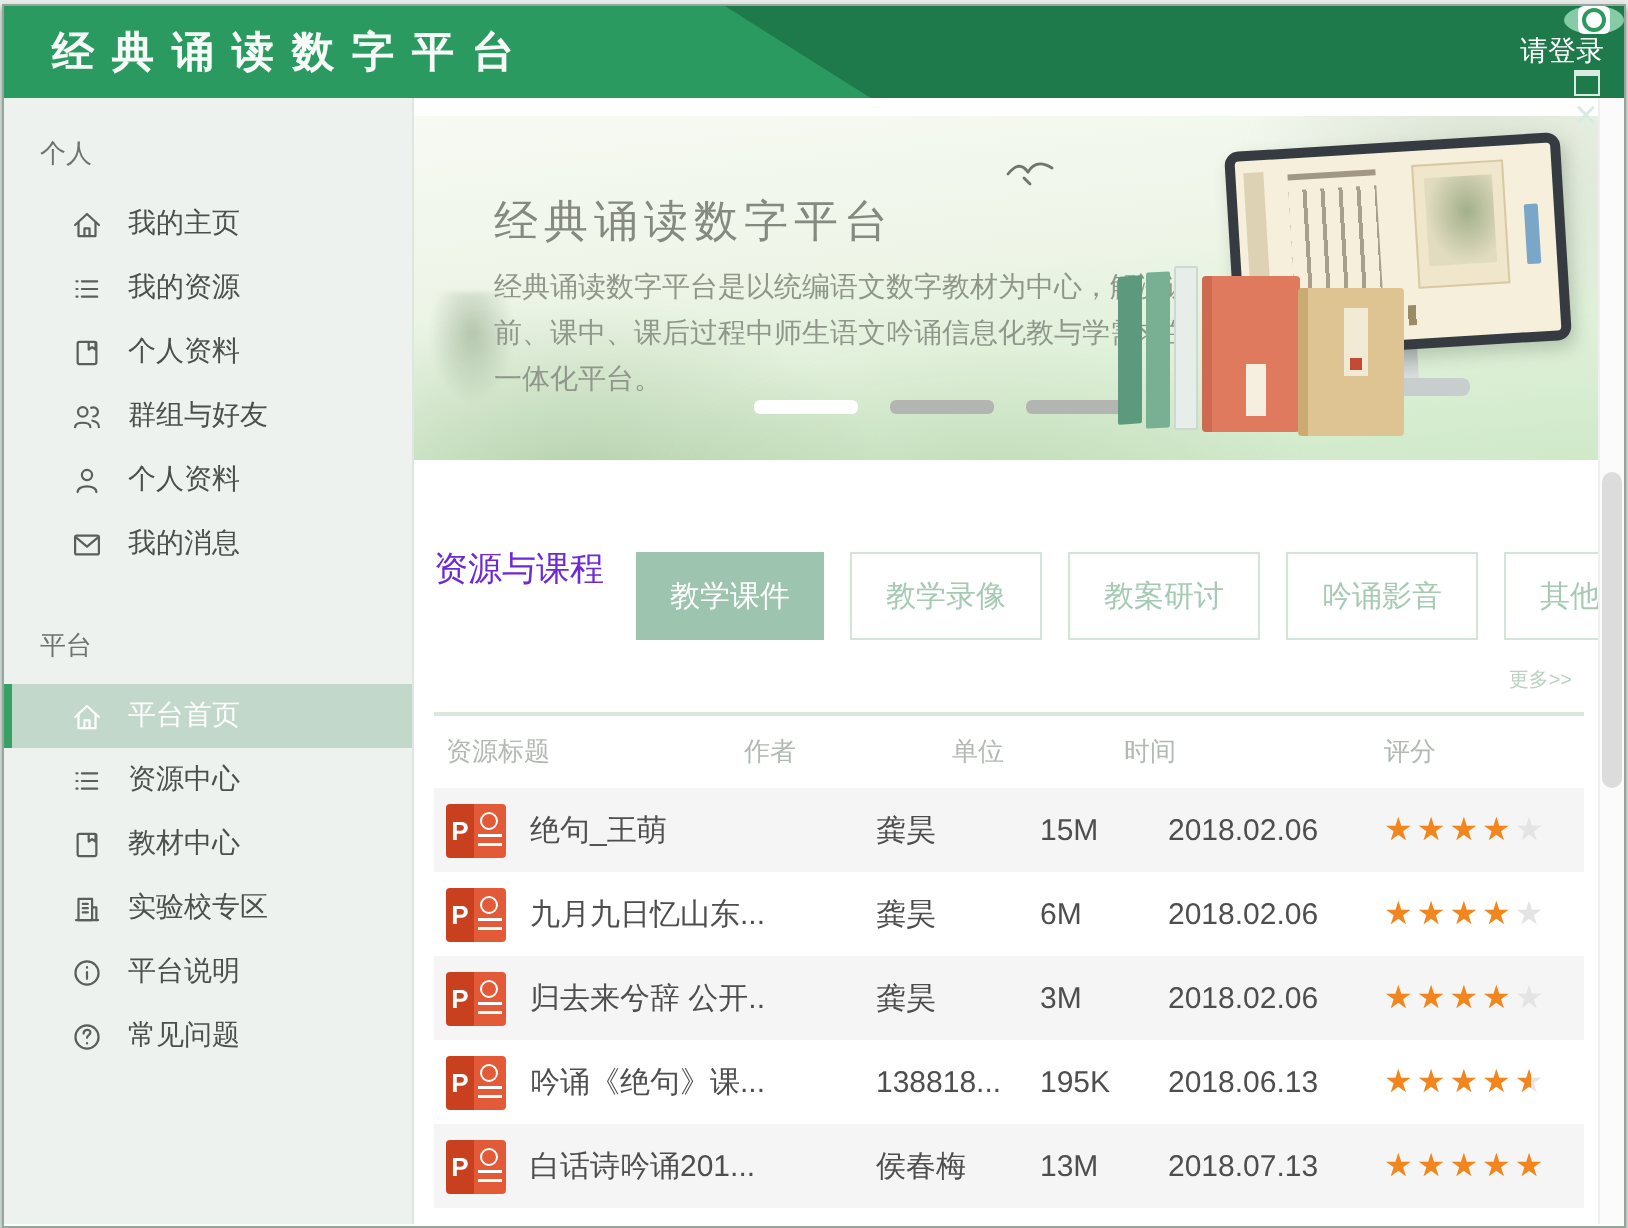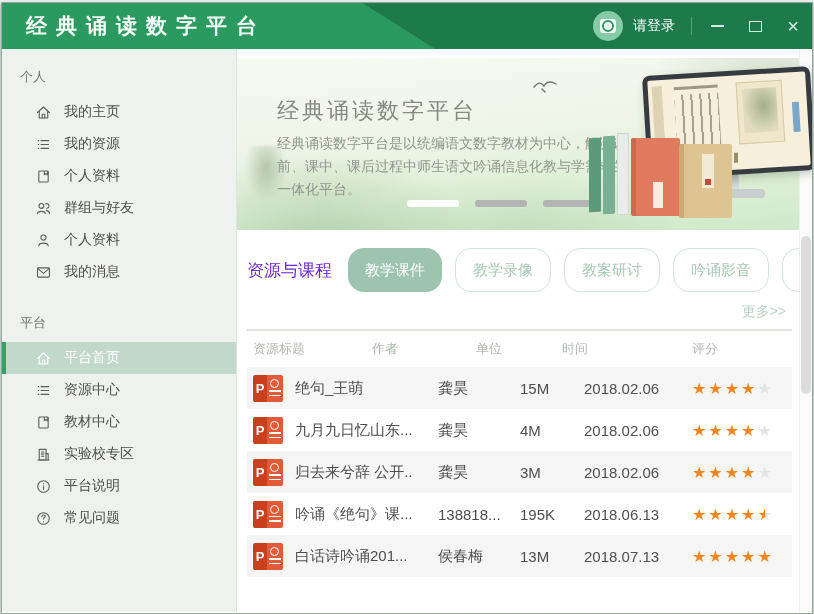--- a/index.html
+++ b/index.html
@@ -5,33 +5,33 @@
   html,body{margin:0;padding:0;background:#e8eae8;font-family:"Liberation Sans","DejaVu Sans",sans-serif;}
   .window{width:810px;height:610px;margin:2px auto;position:relative;background:#fff;
     border:1px solid #93a89c;box-shadow:0 2px 3px rgba(30,50,40,.45);overflow:hidden;}
   
   .titlebar{height:46px;background:#2b9a60;position:relative;display:flex;align-items:center;}
   .titlebar::after{content:"";position:absolute;inset:0;background:#1e7a4b;
     clip-path:polygon(44.5% 0,100% 0,100% 100%,53.5% 100%);z-index:0;}
   .titlebar>*{position:relative;z-index:1;}
   .app-title{font-family:"Liberation Serif","DejaVu Serif",serif;font-weight:bold;font-size:21px;
     color:#f6fbf7;letter-spacing:9px;padding-left:24px;white-space:nowrap;}
-  .tb-right{position:absolute;right:0;top:0;height:100%;display:flex;align-items:center;z-index:1;}
+  .tb-right{position:absolute;right:0;top:0;height:100%;display:flex;align-items:flex-end;z-index:1;flex-direction:column;}
   .avatar{width:30px;height:30px;border-radius:50%;background:#85cba6;display:grid;place-items:center;cursor:pointer;}
   .avatar .emblem{width:16px;height:14px;background:#fdfdfb;border-radius:3px;display:grid;place-items:center;}
   .avatar .emblem i{display:block;width:8px;height:8px;border:2px solid #2b9a60;border-radius:50%;}
   .login{color:#fff;font-size:14px;margin:0 10px 0 10px;cursor:pointer;}
   .tb-sep{width:1px;height:18px;background:rgba(255,255,255,.28);margin:0 6px;}
   .tb-btn{width:38px;height:100%;display:grid;place-items:center;cursor:pointer;color:#d8ebe0;}
   .ic-min{width:13px;height:2px;background:#d8ebe0;}
   .ic-max{width:11px;height:9px;border:1.5px solid #d8ebe0;}
   .ic-close{font-size:20px;line-height:1;}
   
   .app-body{display:flex;height:563px;}
-  .sidebar{width:235px;box-sizing:border-box;background:#edf2ef;border-right:1px solid #dfe6e1;padding-top:19px;flex:none;}
+  .sidebar{width:205px;box-sizing:border-box;background:#edf2ef;border-right:1px solid #dfe6e1;padding-top:19px;flex:none;}
   .section-label{padding:0 0 10px 18px;font-size:13px;color:#6e736e;}
   .section-label.second{margin-top:26px;}
   .side-item{height:32px;display:flex;align-items:center;gap:12px;padding-left:29px;border-left:4px solid transparent;
     color:#4b504b;font-size:14px;cursor:pointer;}
   .side-item svg{width:17px;height:17px;flex:none;color:#5a5f5a;}
   .side-item.selected{background:#c2d8ca;border-left-color:#36a065;color:#fff;}
   .side-item.selected svg{color:#fff;}
   .main{flex:1;position:relative;background:#fff;overflow:hidden;}
   
   .banner{margin-top:9px;width:592px;height:172px;position:relative;overflow:hidden;
@@ -75,25 +75,25 @@
   .bookA{position:absolute;left:394px;bottom:14px;width:44px;height:78px;background:#e07a5e;
     border-left:5px solid #cd6a50;border-radius:2px;z-index:3;}
   .bookA i{position:absolute;left:50%;bottom:8px;width:10px;height:26px;margin-left:-5px;background:#f6efe0;display:block;}
   .bookB{position:absolute;left:442px;bottom:12px;width:48px;height:74px;background:#dec393;
     border-left:5px solid #cbab72;border-radius:2px;z-index:3;}
   .bookB i{position:absolute;left:50%;top:10px;width:12px;height:34px;margin-left:-6px;background:#f3ead6;display:block;}
   .bookB i::after{content:"";position:absolute;left:3px;bottom:3px;width:6px;height:6px;background:#c24b36;}
   
   .section-row{display:flex;align-items:center;gap:13px;margin:18px 20px 0 10px;}
   .section-title{font-size:17px;color:#6d28d9;margin-right:3px;white-space:nowrap;}
-  .tab{height:44px;padding:0 17px;display:flex;align-items:center;border-radius:16px;font-size:15px;cursor:pointer;box-sizing:border-box;white-space:nowrap;}
+  .tab{height:44px;padding:0 17px;display:flex;align-items:center;border-radius:0;font-size:15px;cursor:pointer;box-sizing:border-box;white-space:nowrap;margin-top:28px;}
   .tab.active{background:#9cc4ae;color:#fff;}
   .tab.plain{background:#fff;border:1px solid #d2e5d8;color:#a5cab4;}
   .more-row{text-align:right;margin:10px 26px 0 0;}
-  .more-link{color:#b9d2c3;font-size:14px;cursor:pointer;}
+  .more-link{color:#b9d2c3;font-size:10px;cursor:pointer;}
   .divider{border-top:2px solid #d9e7dd;margin:8px 20px 0 10px;}
   .table{margin:0 20px 0 10px;}
   .thead{display:flex;align-items:center;height:36px;color:#b2b9b2;font-size:13px;gap:22px;}
   .trow{display:flex;align-items:center;height:42px;font-size:15px;color:#4e4e4e;cursor:pointer;}
   .trow.alt{background:#f4f5f4;}
   .col-title{flex:1;display:flex;align-items:center;padding-left:6px;overflow:hidden;white-space:nowrap;}
   .col-author{width:82px;flex:none;}
   .col-size{width:64px;flex:none;}
   .col-time{width:108px;flex:none;}
   .col-rating{width:100px;flex:none;}
@@ -324,21 +324,21 @@
 
         <div class="trow">
           <div class="col-title">
             <span class="ppt">
                 <span class="pl">P</span>
                 <span class="pr"></span>
               </span>
             <span>九月九日忆山东...</span>
           </div>
           <div class="col-author">龚昊</div>
-          <div class="col-size">4M</div>
+          <div class="col-size">6M</div>
           <div class="col-time">2018.02.06</div>
           <div class="col-rating"><span class="stars"><span>★★★★</span><span class="st-half"></span><span class="st-empty">★</span></span></div>
         </div>
 
         <div class="trow alt">
           <div class="col-title">
             <span class="ppt">
                 <span class="pl">P</span>
                 <span class="pr"></span>
               </span>

